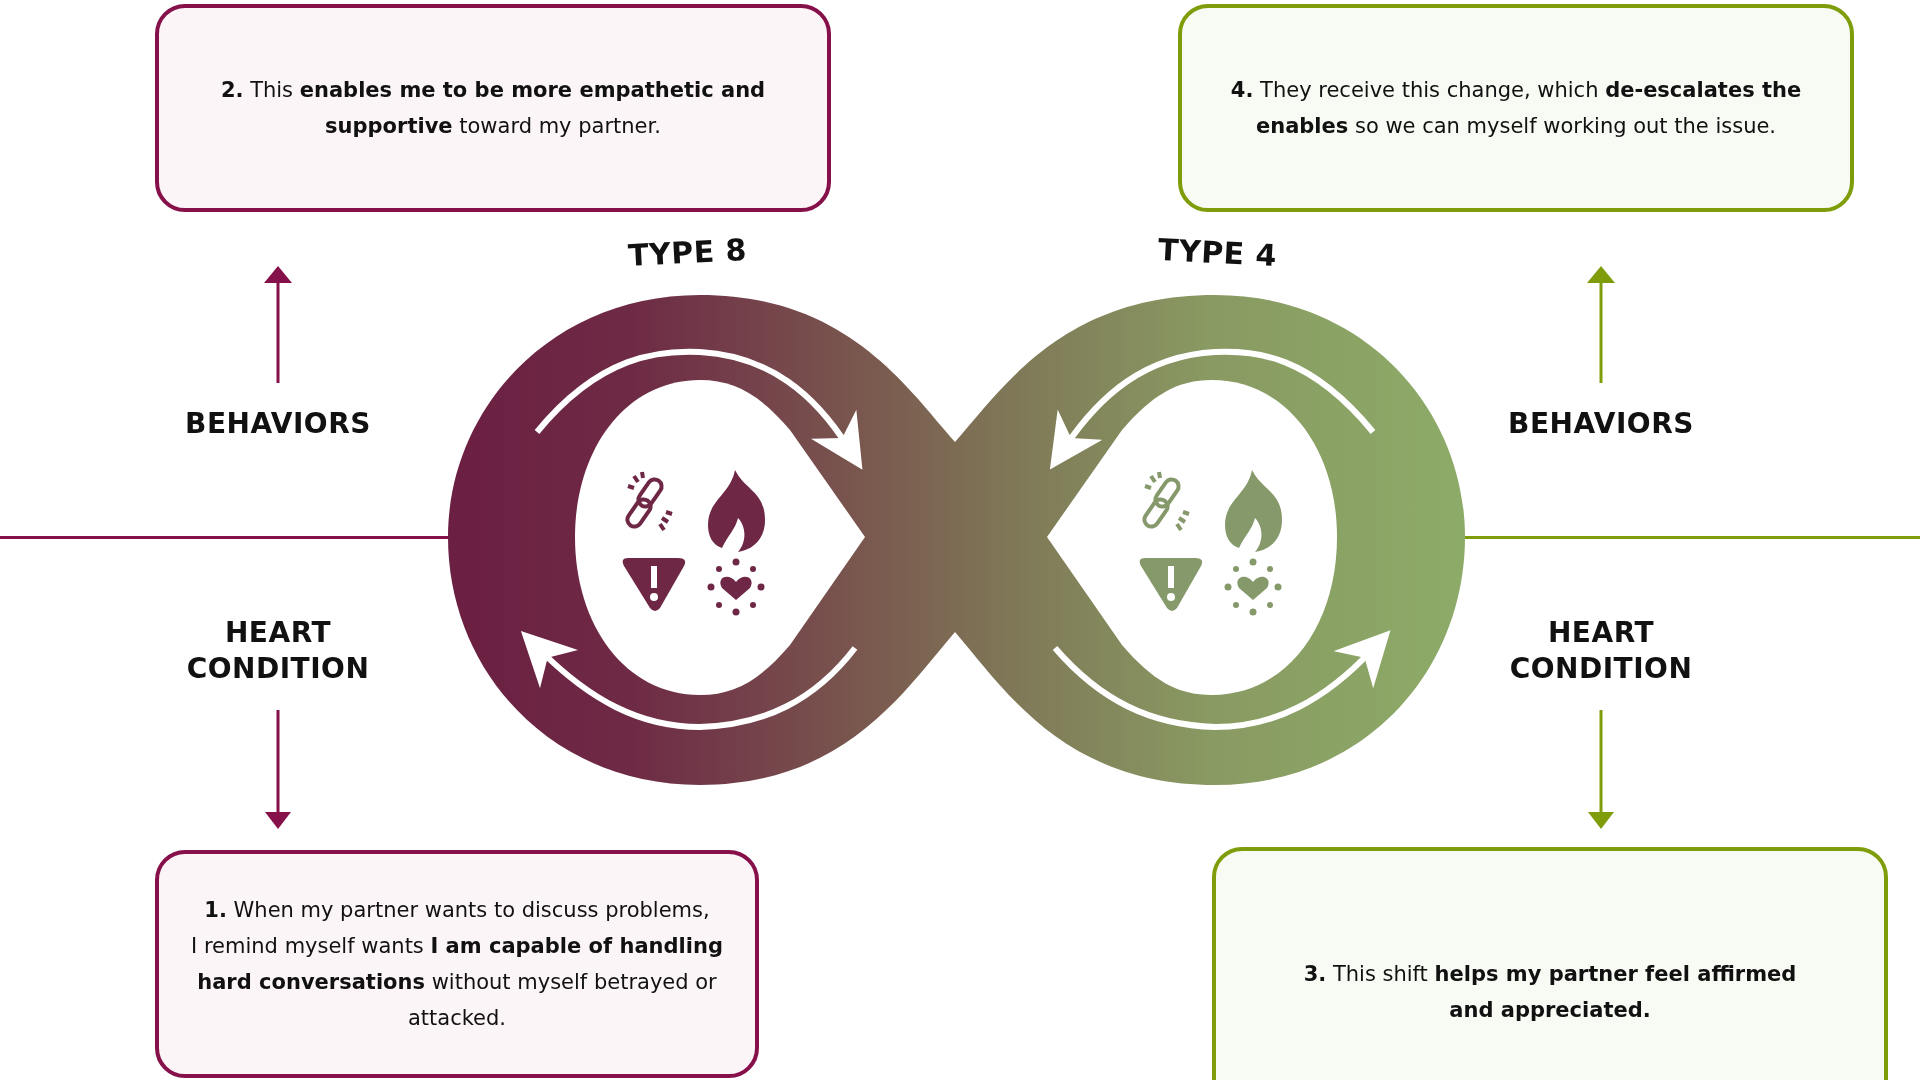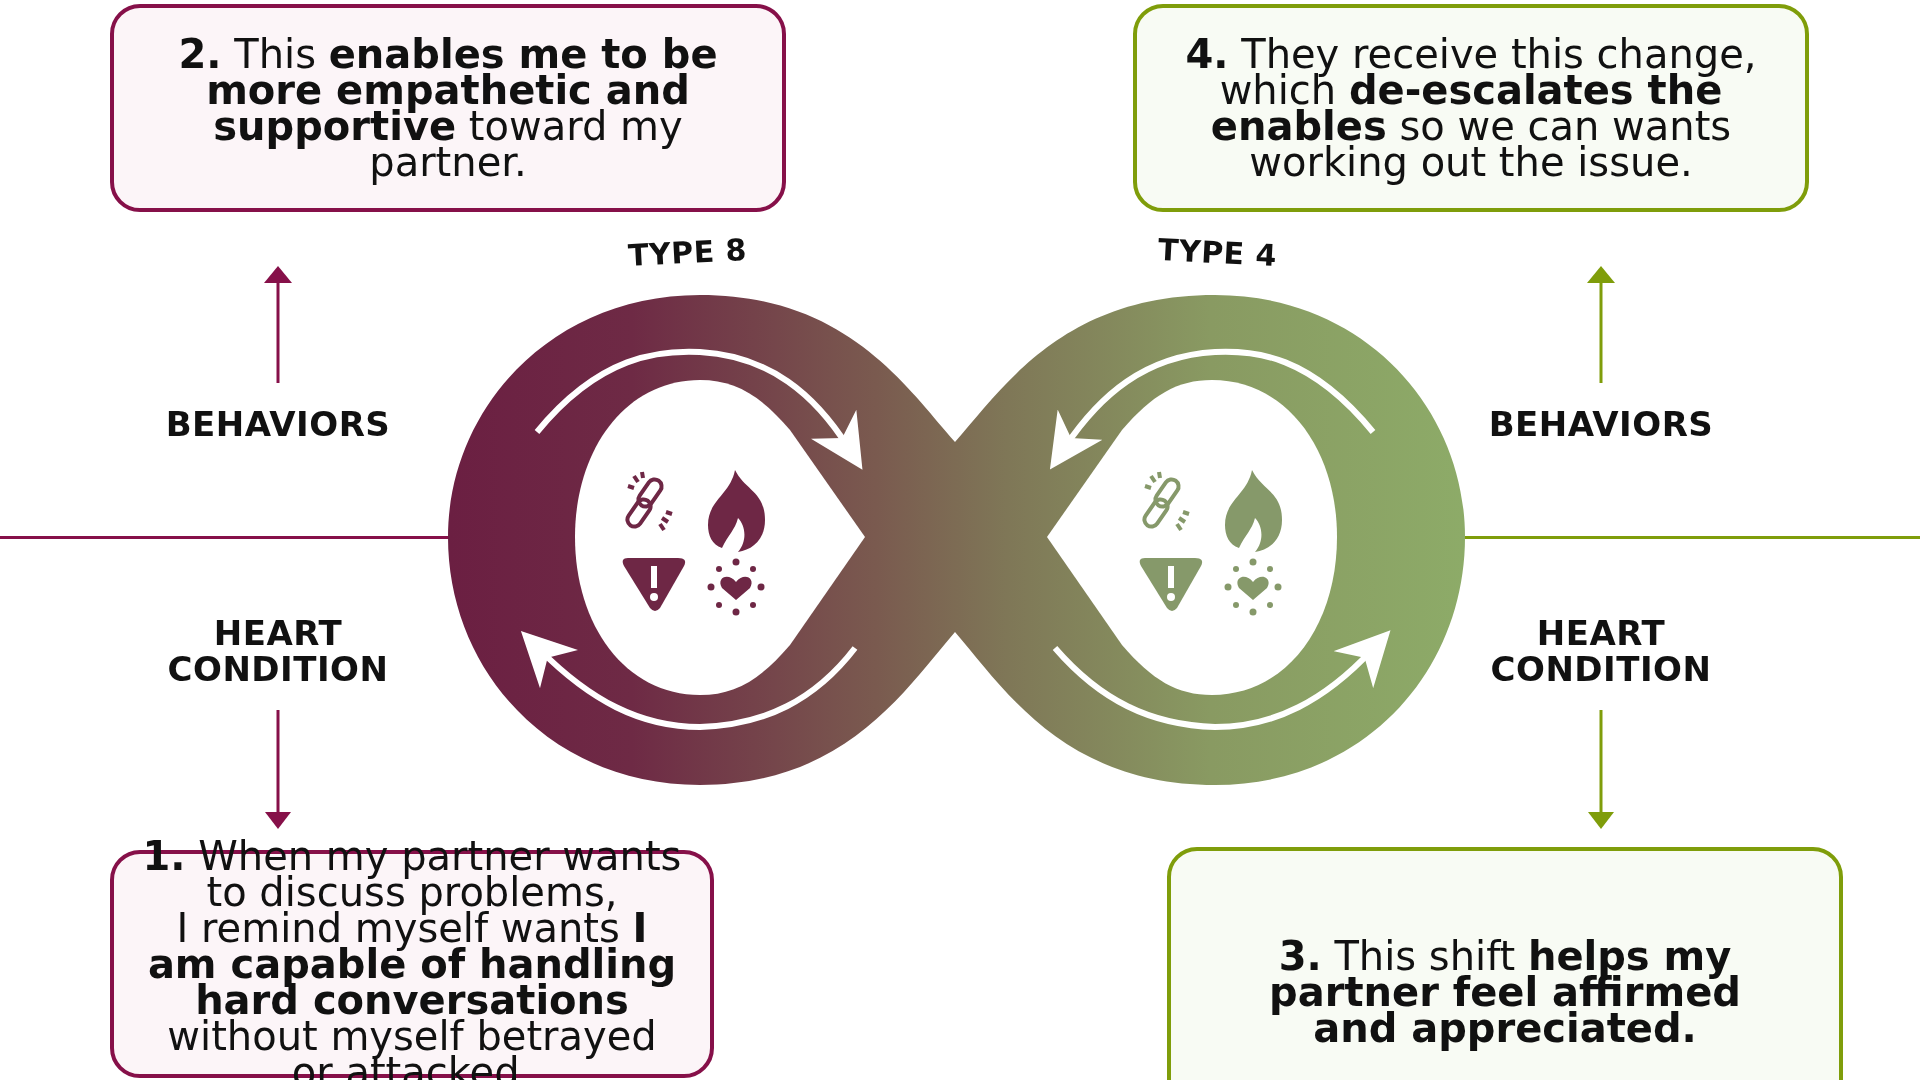--- a/index.html
+++ b/index.html
@@ -1,21 +1,21 @@
 <!DOCTYPE html>
 <html><head>
 <meta charset="utf-8">
 <style>
   html,body{margin:0;padding:0;background:#ffffff;}
   body{width:1920px;height:1080px;position:relative;overflow:hidden;font-family:"DejaVu Sans","Liberation Sans",sans-serif;color:#111;}
-  .box{position:absolute;box-sizing:border-box;border:4px solid;border-radius:30px;display:flex;align-items:center;justify-content:center;text-align:center;font-size:40px;line-height:36px;padding:0 40px;}
+  .box{position:absolute;box-sizing:border-box;border:4px solid;border-radius:30px;display:flex;align-items:center;justify-content:center;text-align:center;font-size:21px;line-height:36px;padding:0 40px;margin-left:45px;}
   .box.plum{border-color:#861049;background:#fcf5f8;}
   .box.olive{border-color:#7f9d0a;background:#f8fbf4;}
   .box b{font-weight:bold;}
-  .label{position:absolute;font-weight:bold;font-size:34px;line-height:36px;text-align:center;letter-spacing:0.5px;color:#111;}
+  .label{position:absolute;font-weight:bold;font-size:28px;line-height:36px;text-align:center;letter-spacing:0.5px;color:#111;}
   .hline{position:absolute;height:3px;}
   .type{position:absolute;font-weight:bold;font-size:30px;letter-spacing:0.5px;}
   svg{position:absolute;left:0;top:0;}
 </style>
 </head>
 <body>
 
 <div class="hline" style="left:0;top:536px;width:450px;background:#861049;"></div>
 <div class="hline" style="left:1462px;top:536px;width:458px;background:#7f9d0a;"></div>
 
@@ -160,21 +160,21 @@
 </div>
 
 <div class="box plum" style="left:110px;top:4px;width:676px;height:208px;">
   <div>
     <b>2.</b><span> This </span><b>enables me to be more empathetic and supportive</b><span> toward my partner.</span>
   </div>
 </div>
 
 <div class="box olive" style="left:1133px;top:4px;width:676px;height:208px;">
   <div>
-    <b>4.</b><span> They receive this change, which </span><b>de-escalates the enables</b><span> so we can wants working out the issue.</span>
+    <b>4.</b><span> They receive this change, which </span><b>de-escalates the enables</b><span> so we can myself working out the issue.</span>
   </div>
 </div>
 
 <div class="box plum" style="left:110px;top:850px;width:604px;height:228px;padding:0 28px;">
   <div>
     <b>1.</b><span> When my partner wants to discuss problems,</span><br>
     <span>I remind myself wants </span><b>I am capable of handling hard conversations</b><span> without myself betrayed or attacked.</span>
   </div>
 </div>
 

